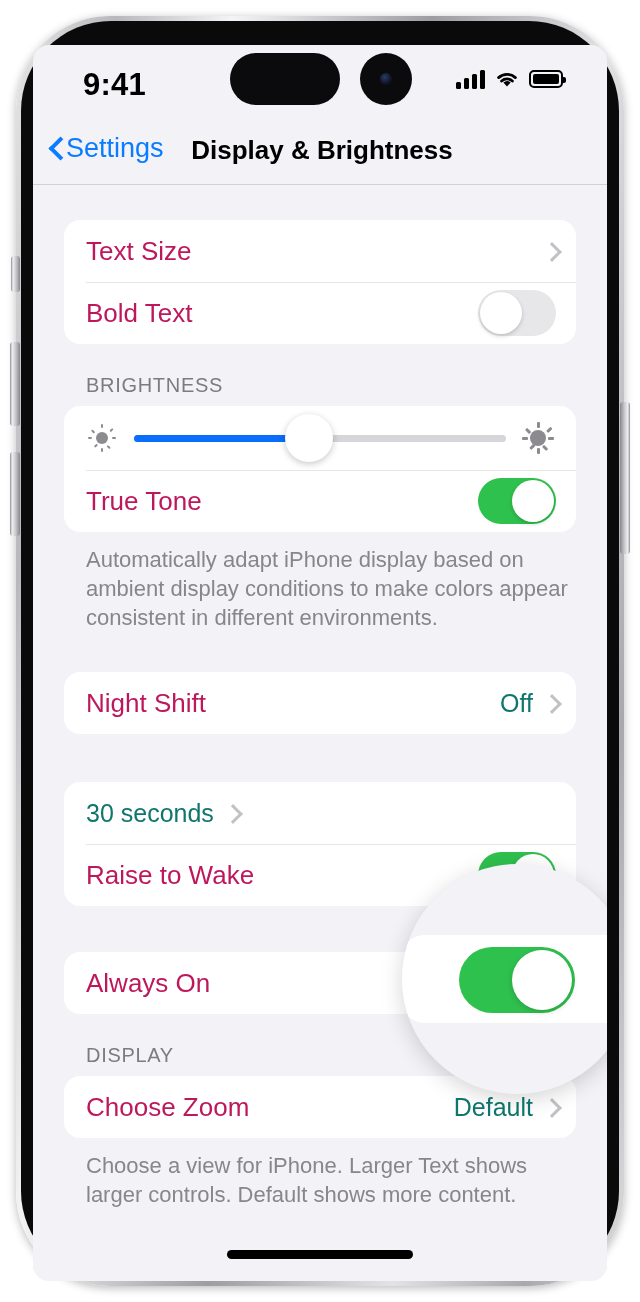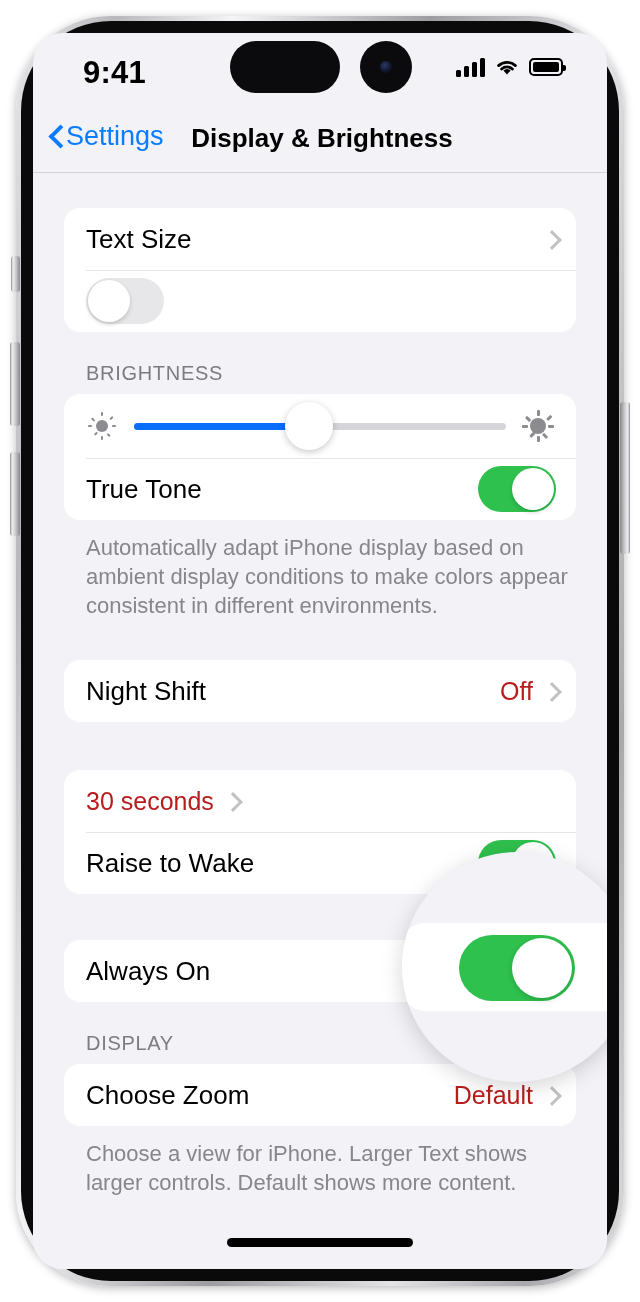--- a/index.html
+++ b/index.html
@@ -19,23 +19,23 @@
     background: linear-gradient(100deg,#e8e8ea 0%,#b9b9bd 12%,#f4f4f6 26%,#9d9da2 50%,#e3e3e6 72%,#a8a8ad 88%,#dededf 100%);
     box-shadow: 0 2px 10px rgba(0,0,0,.28);
   }
   .phone-bezel {
     position: absolute; left: 21px; top: 21px;
     width: 598px; height: 1260px;
     border-radius: 90px;
     background: #0a0a0a;
   }
   .screen {
-    position: absolute; left: 33px; top: 33px;
+    position: absolute; left: 33px; top: 45px;
     width: 574px; height: 1236px;
-    border-radius: 30px;
+    border-radius: 16px;
     background: #f2f2f7;
     overflow: hidden;
     text-decoration: underline;
   }
 
   
   .btn-side {
     position: absolute;
     background: linear-gradient(90deg,#8d8d92 0%,#f0f0f2 22%,#c9c9ce 55%,#86868b 100%);
     border-radius: 3px;
@@ -123,22 +123,22 @@
     margin: 0 31px; background: #fff; border-radius: 16px; overflow: hidden;
   }
   .row {
     position: relative; display: flex; align-items: center;
     height: 62px; padding: 0 20px 0 22px;
   }
   .row + .row::before {
     content: ""; position: absolute; left: 22px; right: 0; top: 0; height: 1px;
     background: rgba(60,60,67,.13);
   }
-  .row-label { font-size: 26px; color: #000000; flex: 1; }
-  .row-value { font-size: 25px; color: #b91c1c; margin-right: 12px; }
+  .row-label { font-size: 26px; color: #be185d; flex: 1; }
+  .row-value { font-size: 25px; color: #0f766e; margin-right: 12px; }
   .chev {
     width: 11px; height: 18px; position: relative; flex: none;
   }
   .chev::before {
     content: ""; position: absolute; left: 0; top: 3px;
     width: 11px; height: 11px; border-right: 3px solid #c2c2c6; border-top: 3px solid #c2c2c6;
     transform: rotate(45deg);
   }
 
   
@@ -274,20 +274,21 @@
     <div class="nav-hairline"></div>
 
     <div class="content">
 
       <div class="group" style="margin-top:35px;">
         <div class="row">
           <span class="row-label">Text Size</span>
           <span class="chev"></span>
         </div>
         <div class="row">
+          <span class="row-label">Bold Text</span>
           <span class="toggle off">
               <span class="knob"></span>
             </span>
         </div>
       </div>
 
       <div class="sec-header">BRIGHTNESS</div>
       <div class="group">
         <div class="row slider-row">
           <span class="sun small">

